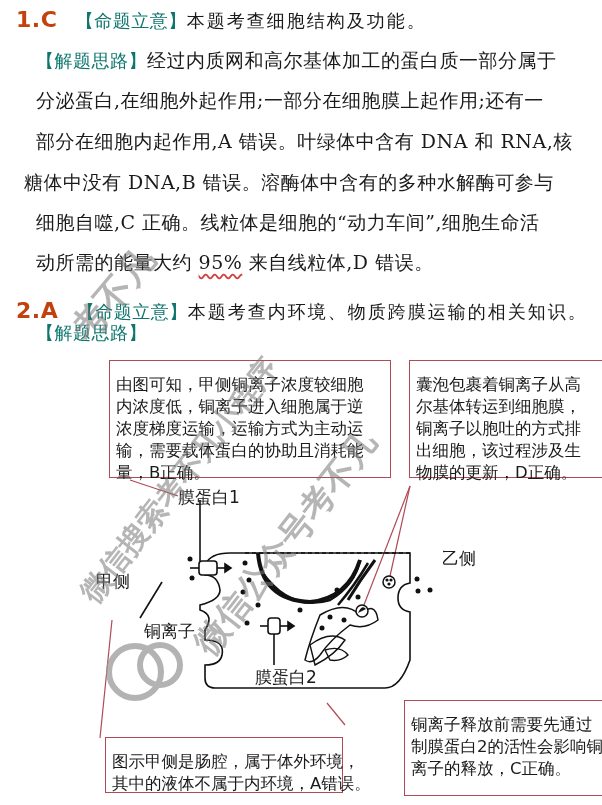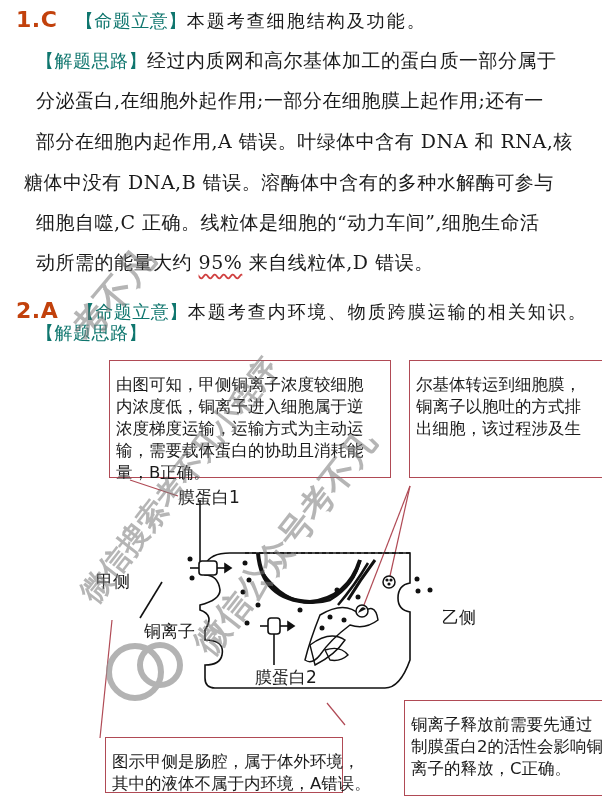--- a/index.html
+++ b/index.html
@@ -122,37 +122,39 @@
 
 <div class="box" style="left:66px; top:360px; width:282px; height:118px;">
   <div>由图可知，甲侧铜离子浓度较细胞</div>
   <div>内浓度低，铜离子进入细胞属于逆</div>
   <div>浓度梯度运输，运输方式为主动运</div>
   <div>输，需要载体蛋白的协助且消耗能</div>
   <div>量，B正确。</div>
 </div>
 
 <div class="box" style="left:366px; top:360px; width:194px; height:118px;">
+  <div>囊泡包裹着铜离子从高</div>
   <div>尔基体转运到细胞膜，</div>
   <div>铜离子以胞吐的方式排</div>
   <div>出细胞，该过程涉及生</div>
+  <div>物膜的更新，D正确。</div>
 </div>
 
 <div class="box" style="left:62px; top:737px; width:238px; height:56px;">
   <div>图示甲侧是肠腔，属于体外环境，</div>
   <div>其中的液体不属于内环境，A错误。</div>
 </div>
 
 <div class="box" style="left:361px; top:700px; width:220px; height:96px;">
   <div>铜离子释放前需要先通过</div>
   <div>制膜蛋白2的活性会影响铜</div>
   <div>离子的释放，C正确。</div>
 </div>
 
 <div class="label" style="left:178px; top:486px;">膜蛋白1</div>
 <div class="label" style="left:255px; top:666px;">膜蛋白2</div>
 <div class="label" style="left:96px; top:570px;">甲侧</div>
-<div class="label" style="left:442px; top:606px;text-align:right;">乙侧</div>
+<div class="label" style="left:442px; top:547px;text-align:right;">乙侧</div>
 <div class="label" style="left:116px; top:620px;margin-left:28px;">铜离子</div>
 
 <div class="watermark" style="left:60px; top:270px; transform:rotate(-50deg); font-size:36px;">考不凡</div>
 <div class="watermark" style="left:30px; top:460px; transform:rotate(-52deg); font-size:30px;">微信搜索考不凡小程序</div>
 <div class="watermark" style="left:150px; top:520px; transform:rotate(-52deg); font-size:34px;">微信公众号考不凡</div>
 
 </body></html>

